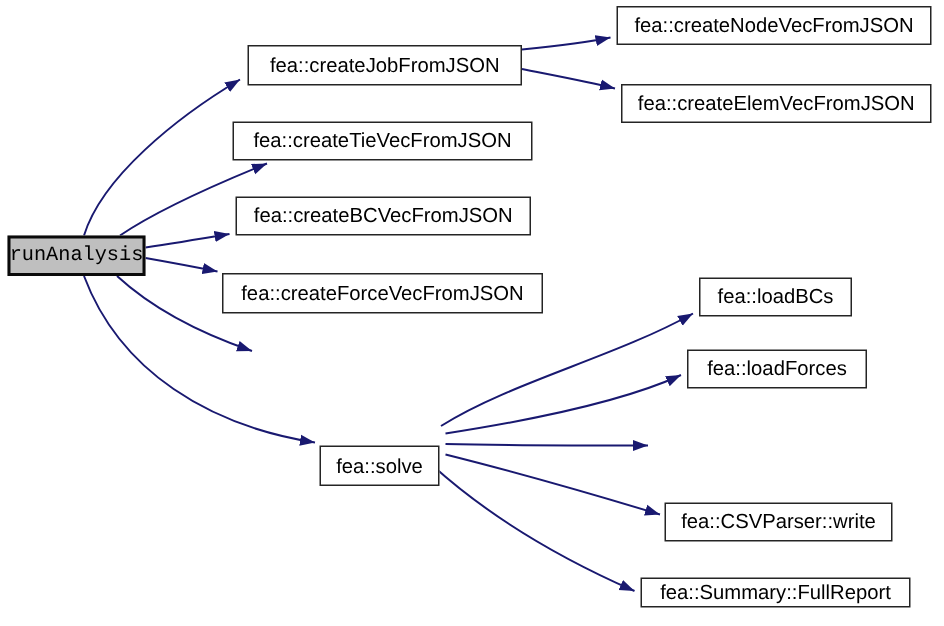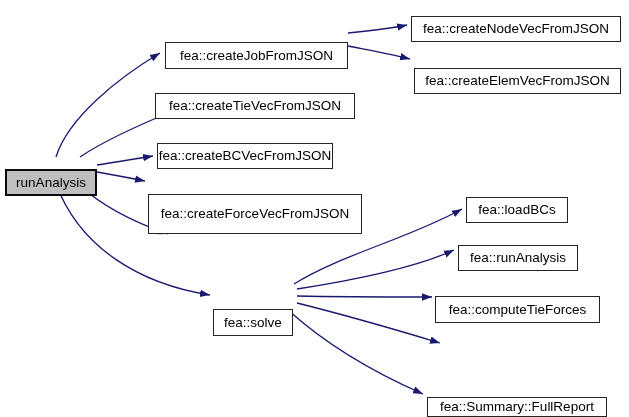--- a/index.html
+++ b/index.html
@@ -28,26 +28,26 @@
     display: flex;
     align-items: center;
     justify-content: center;
     background: #ffffff;
     border: 1.5px solid #242424;
     color: #000000;
     font-size: 13.5px;
     line-height: 1;
     white-space: nowrap;
     cursor: pointer;
-    margin-top: 12px;
   }
   .node.root {
     background: #bfbfbf;
     border: 2px solid #0a0a0a;
     cursor: default;
+    font-family: Liberation Mono, monospace;
   }
   .edge {
     fill: none;
     stroke: #191970;
     stroke-width: 1.3;
   }
 </style>
 </head>
 <body>
 
@@ -73,33 +73,33 @@
     <path class="edge" marker-end="url(#arrowhead)" d="M 297,303 C 345,315 397,330 440,343"></path>
     <path class="edge" marker-end="url(#arrowhead)" d="M 288,310 C 330,348 382,376 423,394"></path>
   </svg>
 
   <div class="node root" style="left:5px;   top:157px; width:92px;  height:27px">runAnalysis</div>
 
   <div class="node" style="left:165px; top:30px;  width:183px; height:27px">fea::createJobFromJSON</div>
 
   <div class="node" style="left:155px; top:81px;  width:200px; height:26px">fea::createTieVecFromJSON</div>
 
-  <div class="node" style="left:157px; top:131px; width:176px; height:26px">fea::createBCVecFromJSON</div>
+  <div class="node" style="left:157px; top:131px; width:197px; height:26px">fea::createBCVecFromJSON</div>
 
-  <div class="node" style="left:148px; top:182px; width:214px; height:40px">fea::createForceVecFromJSON</div>
+  <div class="node" style="left:148px; top:182px; width:214px; height:27px">fea::createForceVecFromJSON</div>
 
 
   <div class="node" style="left:213px; top:297px; width:80px;  height:27px">fea::solve</div>
 
   <div class="node" style="left:411px; top:4px;   width:210px; height:26px">fea::createNodeVecFromJSON</div>
 
   <div class="node" style="left:414px; top:56px;  width:207px; height:26px">fea::createElemVecFromJSON</div>
 
   <div class="node" style="left:466px; top:185px; width:102px; height:26px">fea::loadBCs</div>
 
-  <div class="node" style="left:458px; top:233px; width:120px; height:26px">fea::runAnalysis</div>
+  <div class="node" style="left:458px; top:233px; width:120px; height:26px">fea::loadForces</div>
 
-  <div class="node" style="left:435px; top:284px; width:165px; height:27px">fea::computeTieForces</div>
 
+  <div class="node" style="left:443px; top:335px; width:152px; height:26px">fea::CSVParser::write</div>
 
   <div class="node" style="left:427px; top:385px; width:180px; height:20px">fea::Summary::FullReport</div>
 
 </div>
 
 </body></html>

